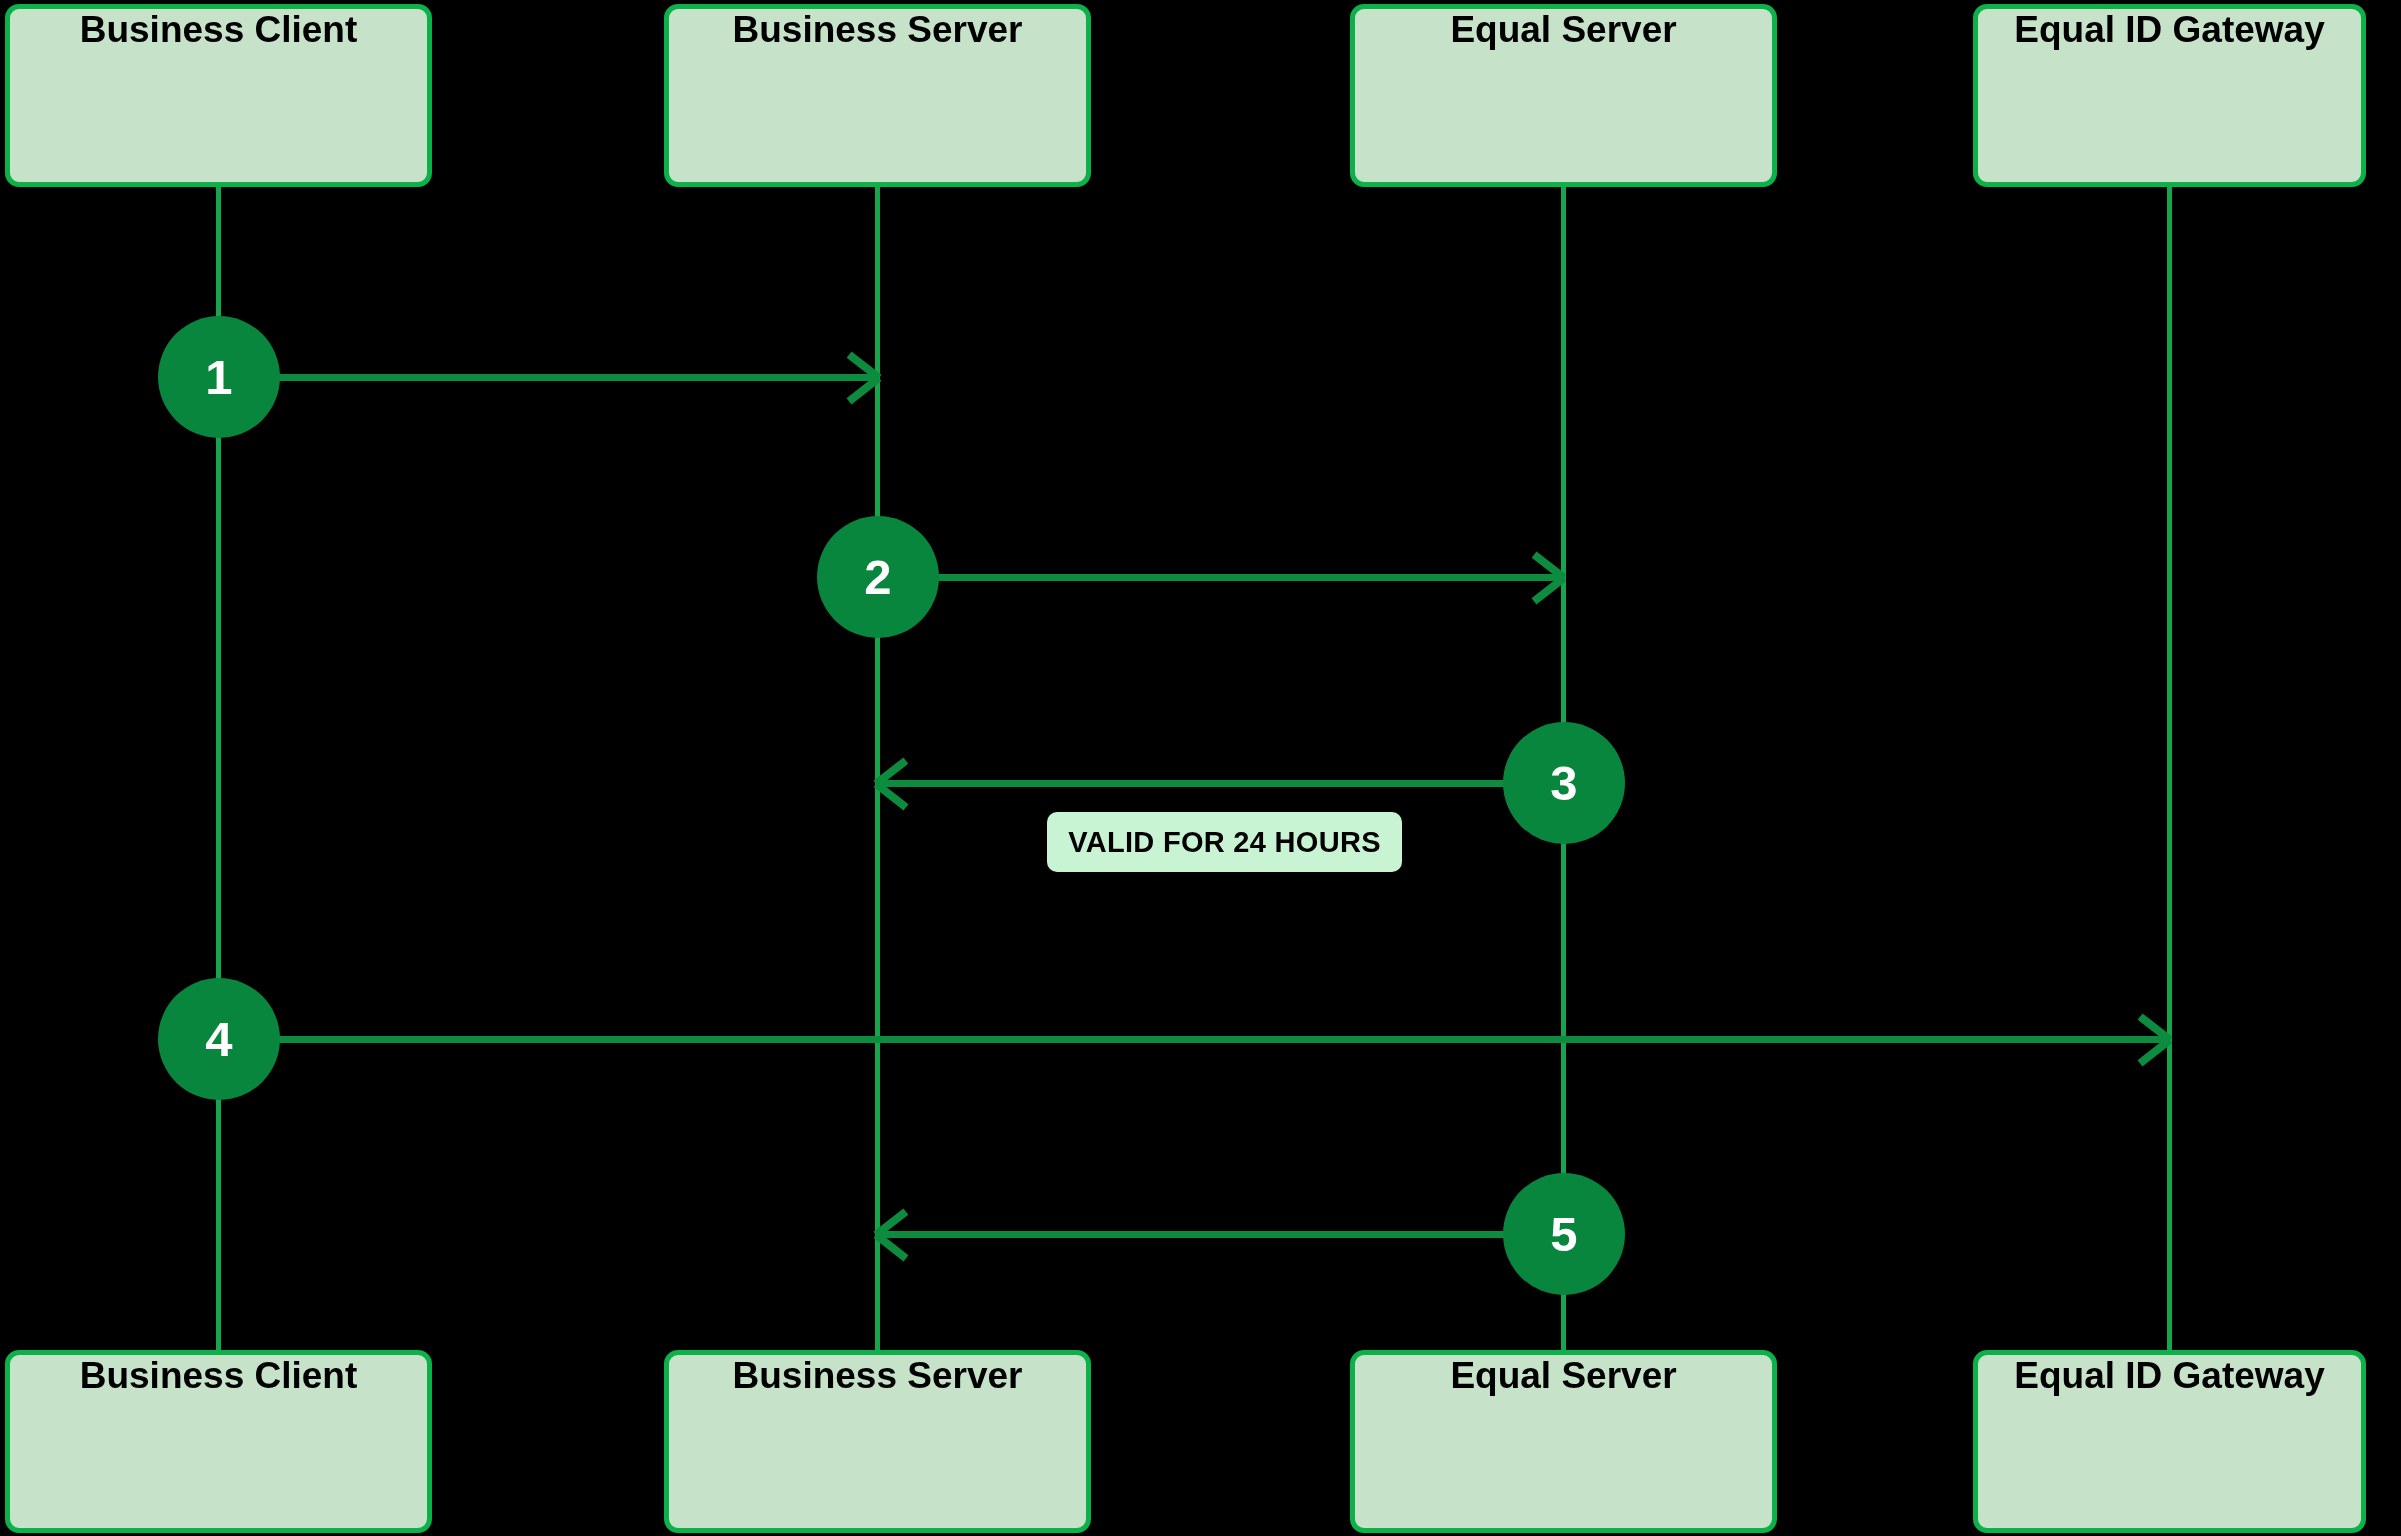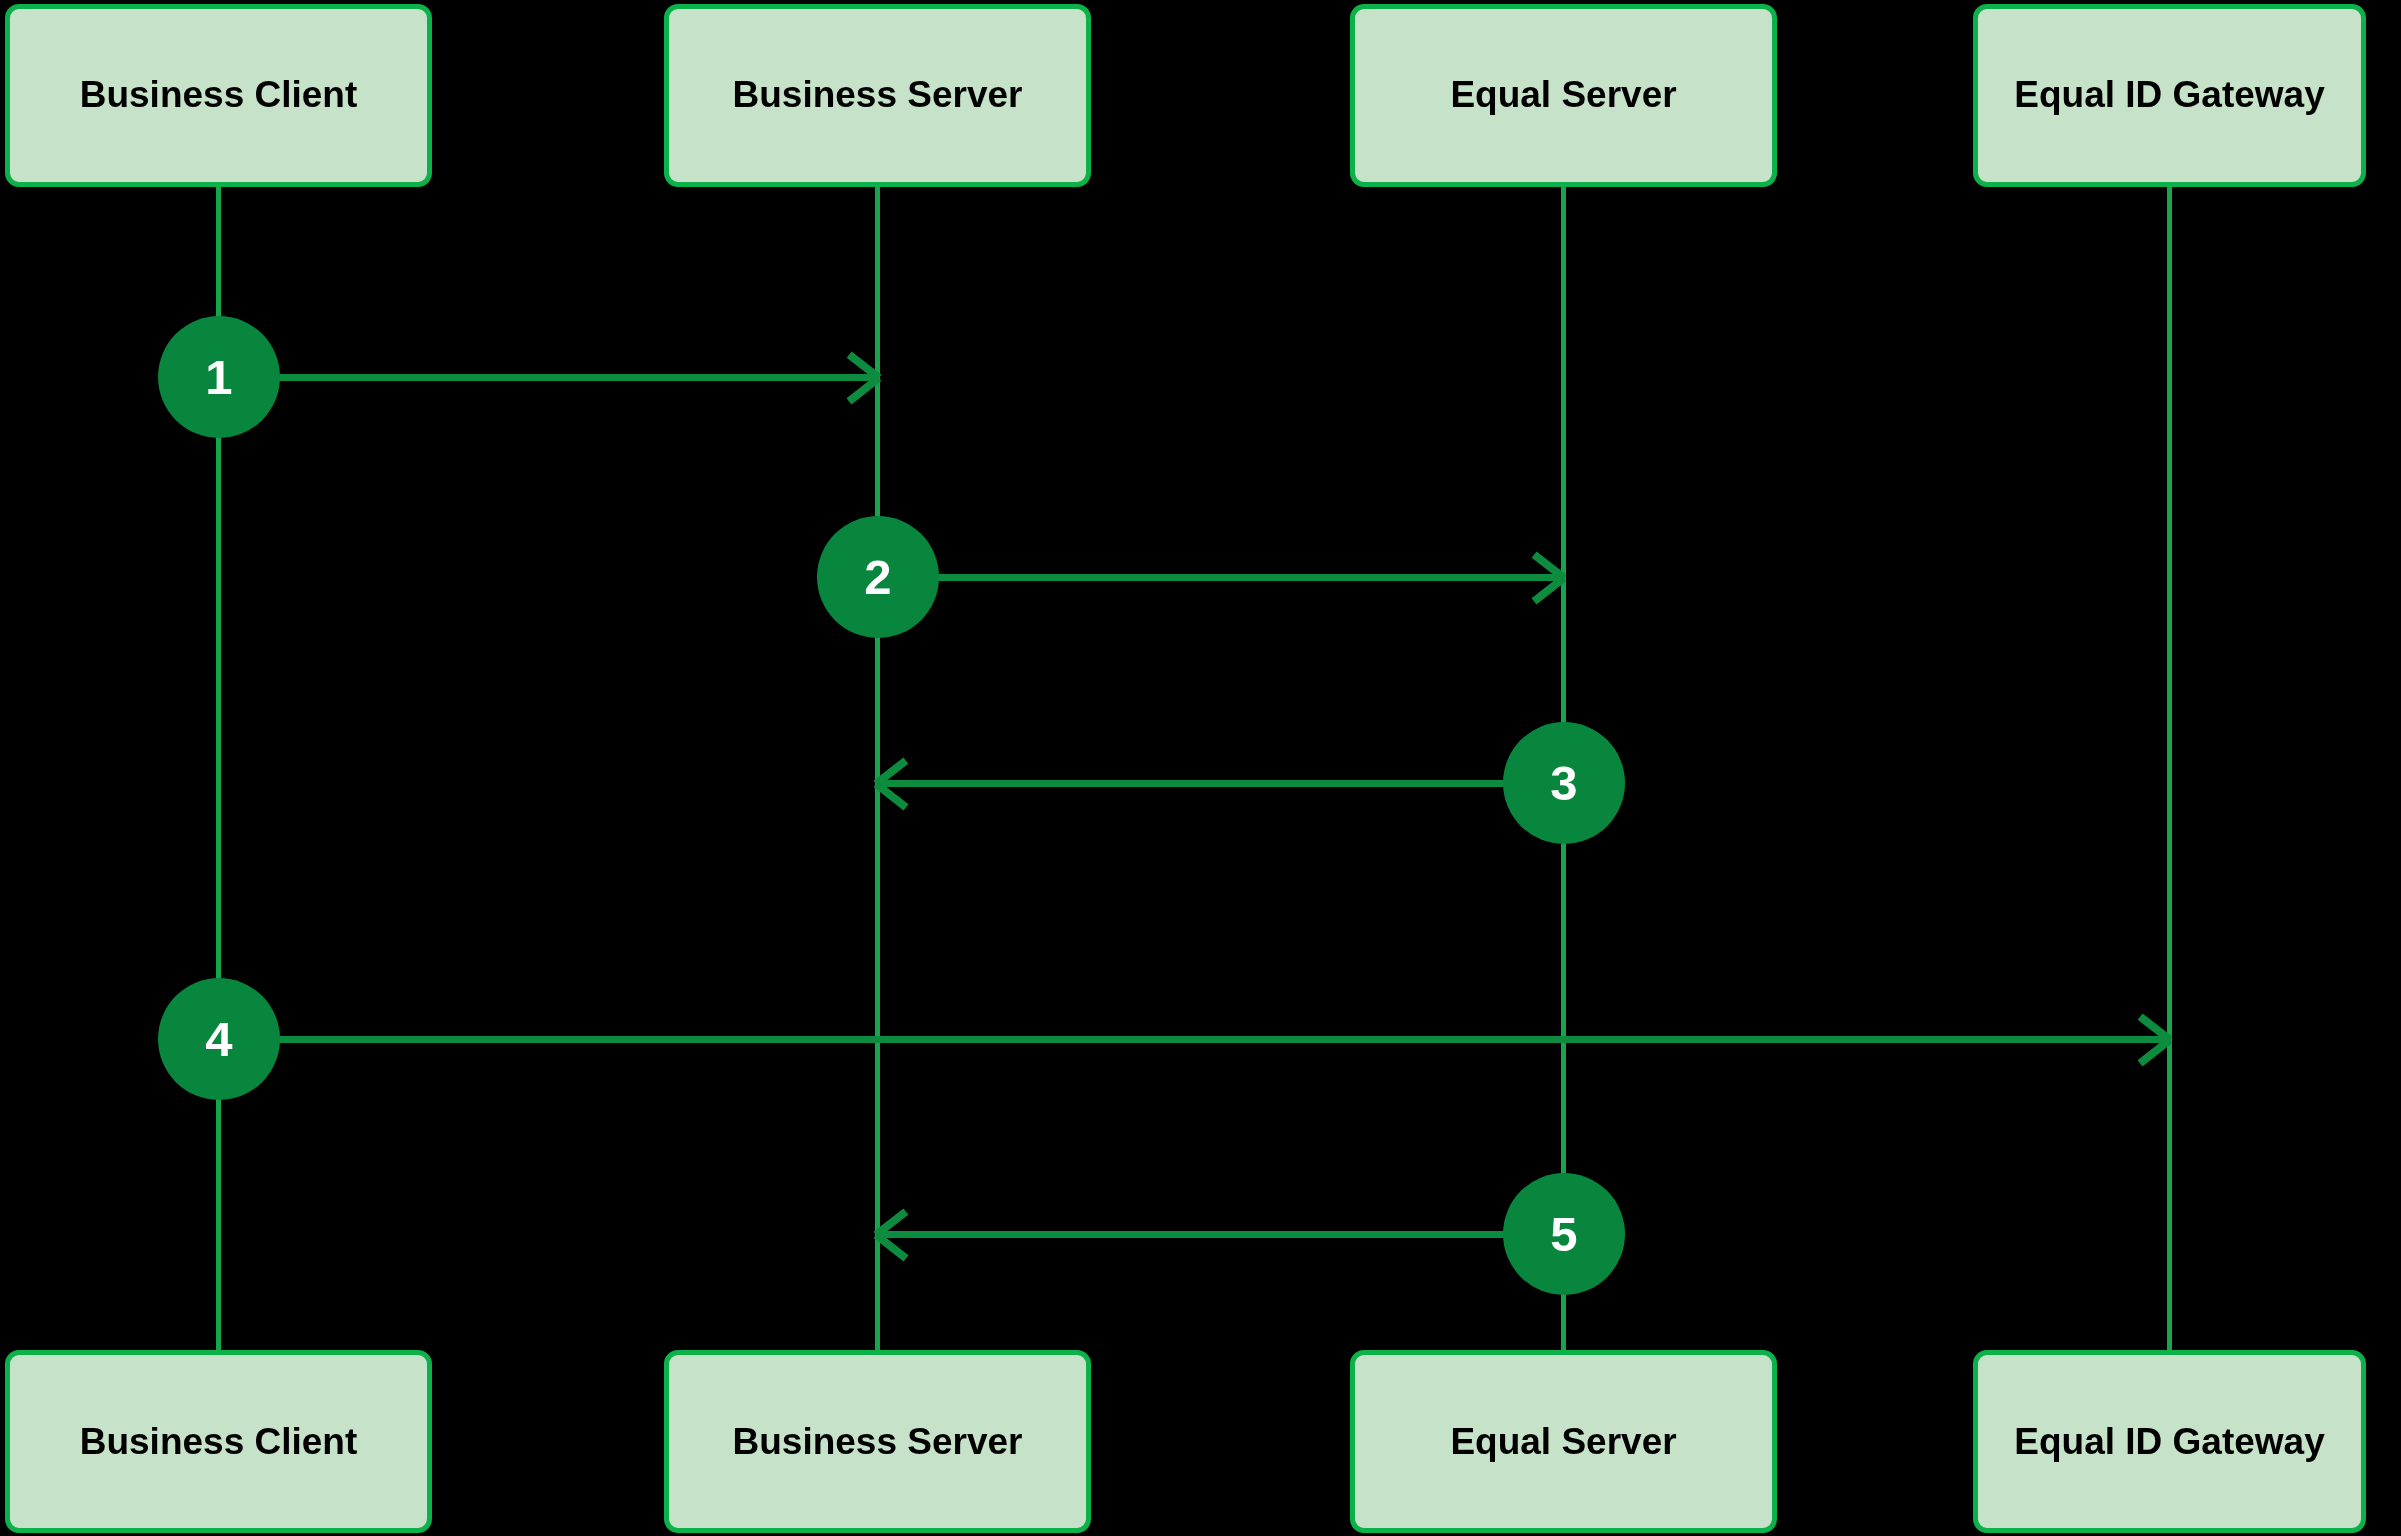--- a/index.html
+++ b/index.html
@@ -20,21 +20,21 @@
     font-family:"Liberation Sans","DejaVu Sans",sans-serif;
   }
   .diagram{position:absolute;inset:0;}
 
   
   .actor-box{
     position:absolute;height:183px;box-sizing:border-box;
     background:var(--box-fill);
     border:5.7px solid var(--box-border);
     border-radius:14px;
-    display:flex;align-items:center;justify-content:center;
+    display:flex;justify-content:center;
     z-index:5;
   }
   .actor-box .actor-label{
     color:var(--actor-text);
     font-size:37px;font-weight:bold;letter-spacing:0px;white-space:nowrap;
   }
 
   
   .lifeline{
     position:absolute;width:5px;top:184px;height:1170px;
@@ -125,15 +125,18 @@
   <div class="step-circle" style="left:1503px;top:722px">
     <span class="step-number">3</span>
   </div>
   <div class="step-circle" style="left:158px;top:978px">
     <span class="step-number">4</span>
   </div>
   <div class="step-circle" style="left:1503px;top:1173px">
     <span class="step-number">5</span>
   </div>
 
+  <div class="note">
+    <span class="note-text">VALID FOR 24 HOURS</span>
+  </div>
 
 </div>
 
 
 </body></html>

